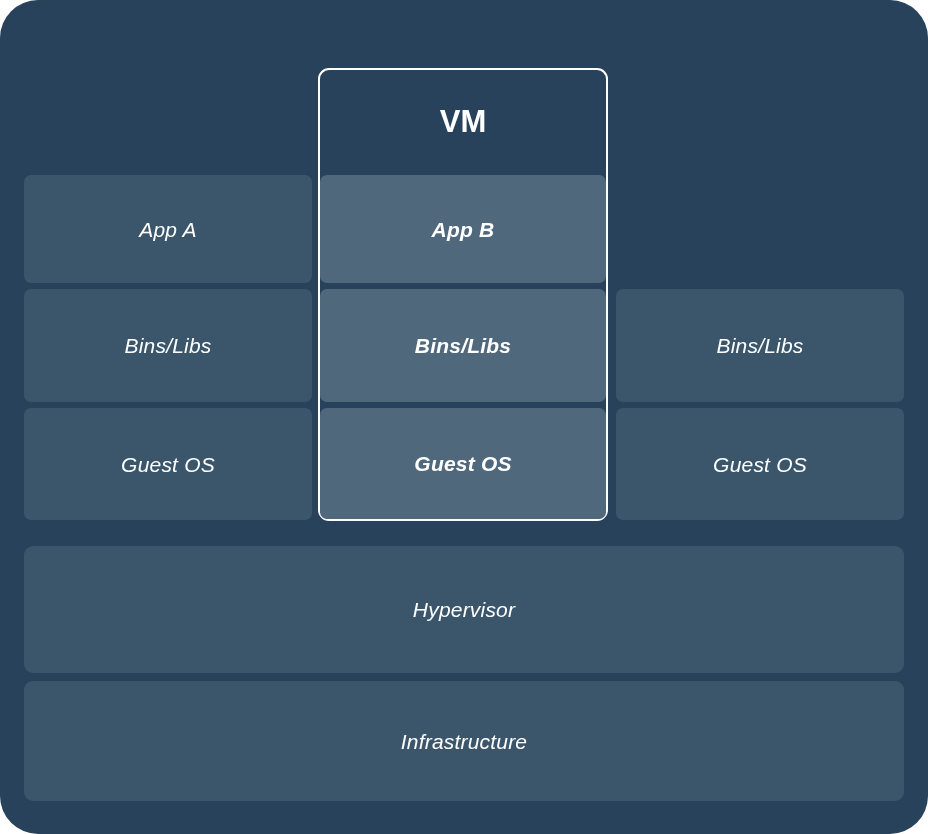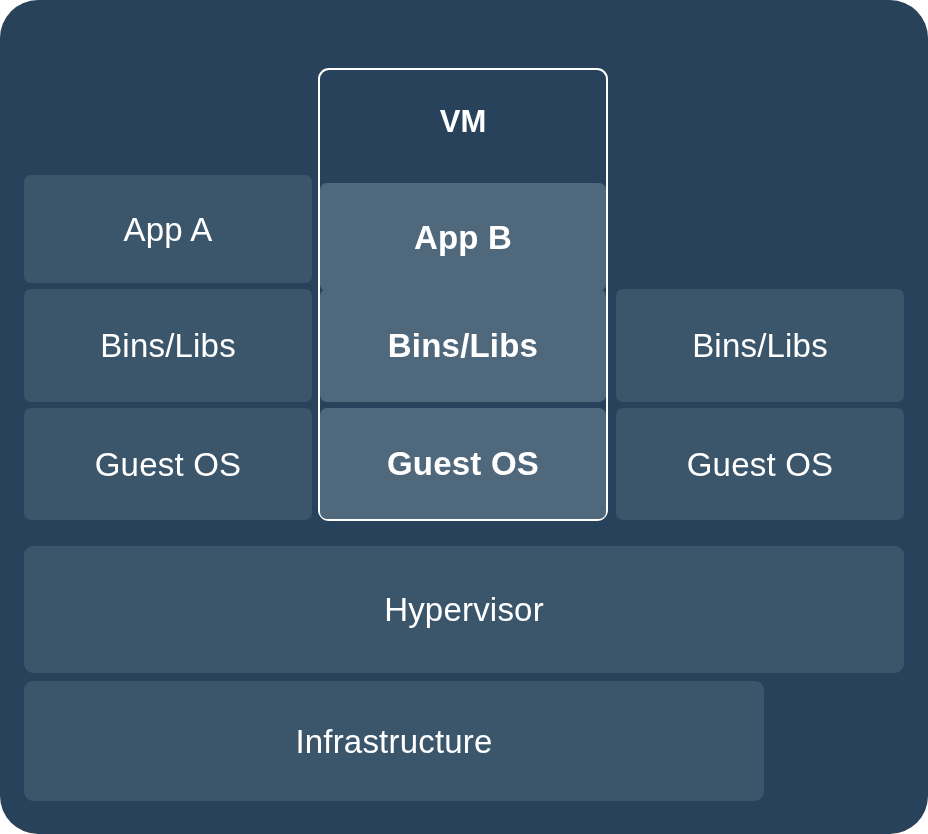--- a/index.html
+++ b/index.html
@@ -34,25 +34,26 @@
 
   
   .box {
     position: absolute;
     box-sizing: border-box;
     border-radius: 7px;
     display: flex;
     align-items: center;
     justify-content: center;
     color: #ffffff;
-    font-size: 33px;
+    font-size: 21px;
     font-weight: 400;
     letter-spacing: 0.2px;
     line-height: 1;
     white-space: nowrap;
+    font-style: italic;
   }
 
   .box.side   { background: #3b566b; }
   .box.center { background: #50687c; font-weight: 700; }
 
   
   .box.wide   { background: #3b566b; border-radius: 9px; }
 
   
   .vm-frame {
@@ -82,32 +83,32 @@
 <div id="diagram-root">
 
   <div class="canvas"></div>
 
   <div class="vm-frame" style="left:318px; top:68px; width:290px; height:453px;"></div>
 
   <div class="vm-title" style="left:318px; top:68px; width:290px; height:107px;">VM</div>
 
   <div class="box side" style="left:24px; top:175px; width:288px; height:108px;">App A</div>
 
-  <div class="box center" style="left:320px; top:175px; width:286px; height:108px;margin-top:8px;">App B</div>
+  <div class="box center" style="left:320px; top:175px; width:286px; height:108px;">App B</div>
 
 
   <div class="box side" style="left:24px; top:289px; width:288px; height:113px;">Bins/Libs</div>
 
   <div class="box center" style="left:320px; top:289px; width:286px; height:113px;">Bins/Libs</div>
 
   <div class="box side" style="left:616px; top:289px; width:288px; height:113px;">Bins/Libs</div>
 
   <div class="box side" style="left:24px; top:408px; width:288px; height:112px;">Guest OS</div>
 
   <div class="box center" style="left:320px; top:408px; width:286px; height:111px;">Guest OS</div>
 
   <div class="box side" style="left:616px; top:408px; width:288px; height:112px;">Guest OS</div>
 
   <div class="box wide" style="left:24px; top:546px; width:880px; height:127px;">Hypervisor</div>
 
-  <div class="box wide" style="left:24px; top:681px; width:740px; height:120px;">Infrastructure</div>
+  <div class="box wide" style="left:24px; top:681px; width:880px; height:120px;">Infrastructure</div>
 
 </div>
 
 </body></html>

